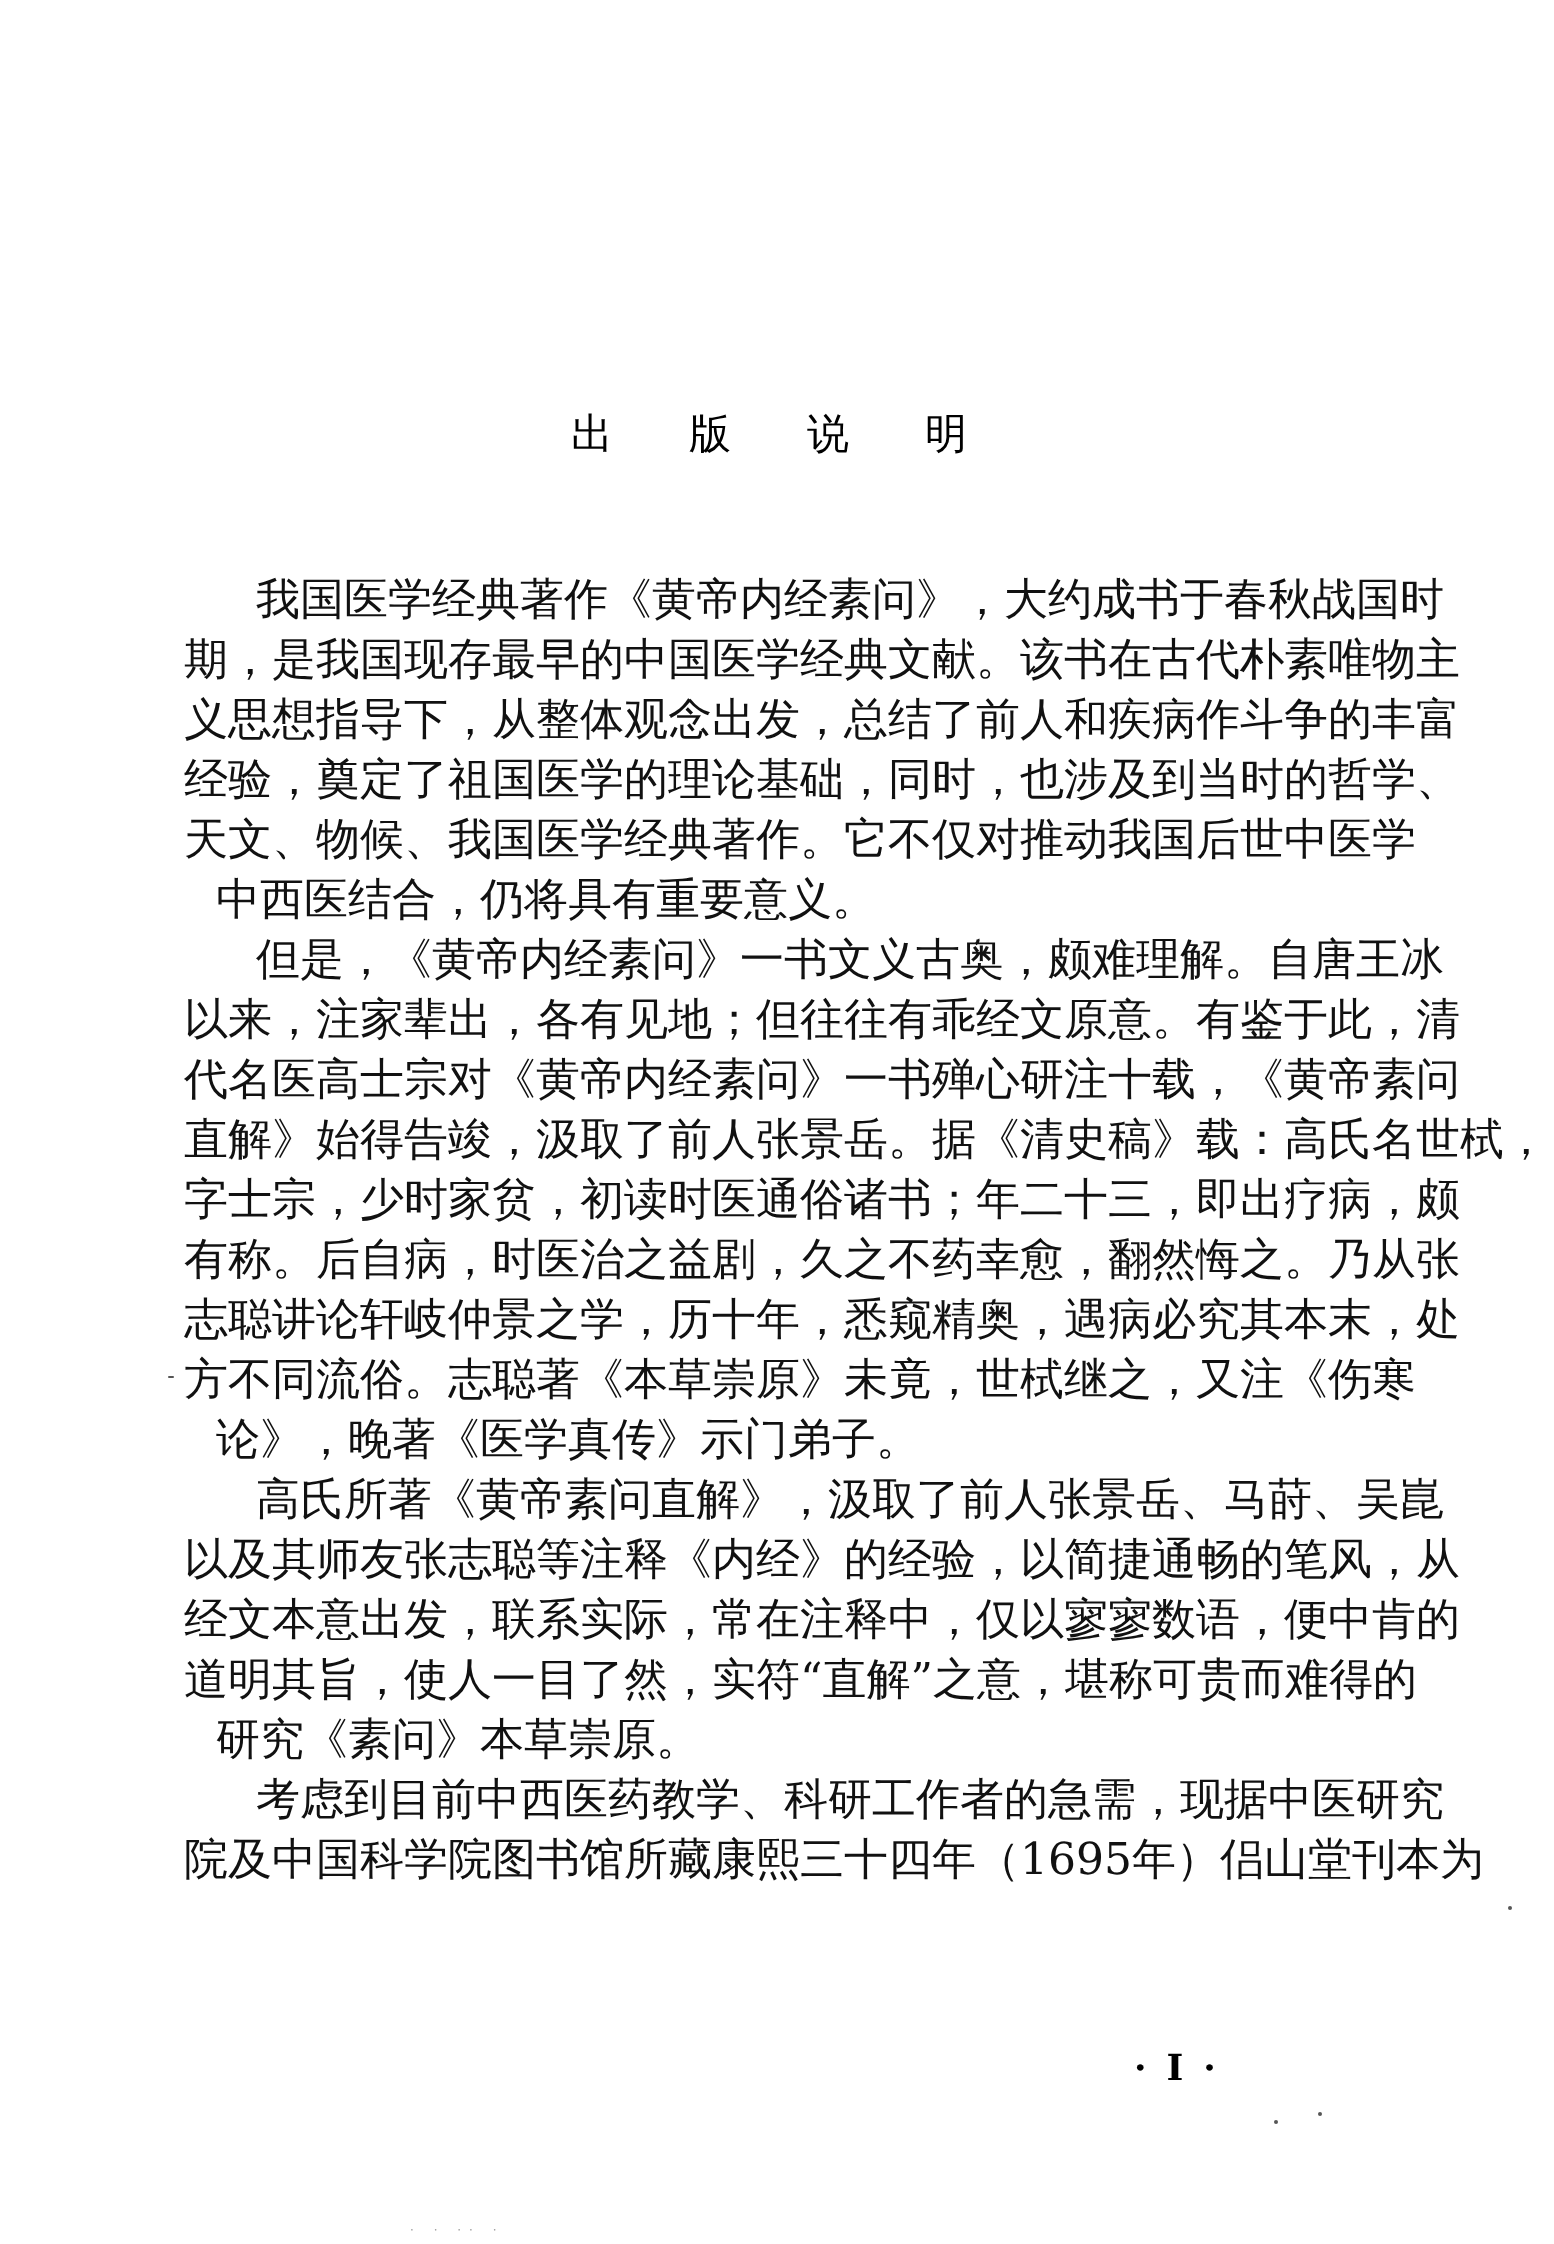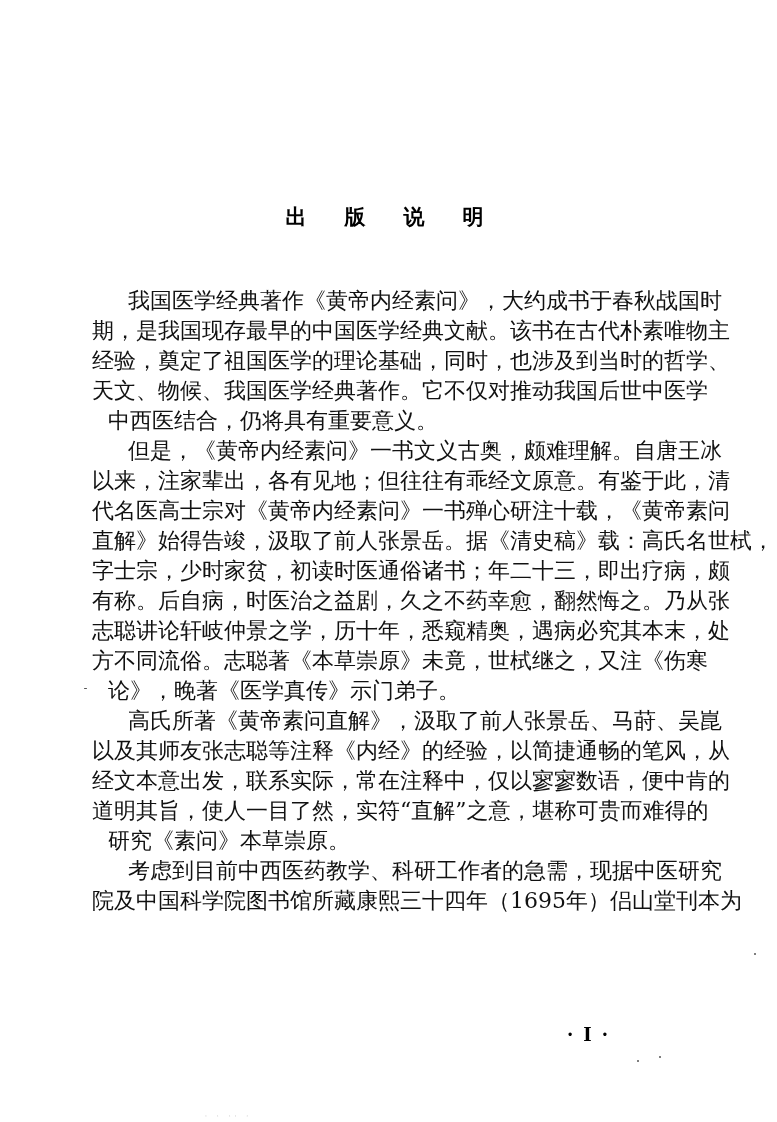--- a/index.html
+++ b/index.html
@@ -21,21 +21,21 @@
       width: 777px;
       height: 1122px;
     }
     .title {
       position: absolute;
       top: 203px;
       left: 0;
       width: 777px;
       text-align: center;
       font-family: "DejaVu Sans", "Liberation Sans", sans-serif;
-      font-weight: bold;
+      font-weight: normal;
       font-size: 21px;
       letter-spacing: 38px;
       padding-left: 30px;
       box-sizing: border-box;
       color: #000;
     }
     .body-text {
       position: absolute;
       top: 286px;
       left: 92px;
@@ -86,20 +86,21 @@
 <body>
 
 <div class="page">
 
   <div class="title">出版说明</div>
 
   <div class="body-text">
 
     <div class="line indent">我国医学经典著作《黄帝内经素问》，大约成书于春秋战国时</div>
     <div class="line">期，是我国现存最早的中国医学经典文献。该书在古代朴素唯物主</div>
+    <div class="line">义思想指导下，从整体观念出发，总结了前人和疾病作斗争的丰富</div>
     <div class="line">经验，奠定了祖国医学的理论基础，同时，也涉及到当时的哲学、</div>
     <div class="line">天文、物候、我国医学经典著作。它不仅对推动我国后世中医学</div>
     <div class="line last">中西医结合，仍将具有重要意义。</div>
 
     <div class="line indent">但是，《黄帝内经素问》一书文义古奥，颇难理解。自唐王冰</div>
     <div class="line">以来，注家辈出，各有见地；但往往有乖经文原意。有鉴于此，清</div>
     <div class="line">代名医高士宗对《黄帝内经素问》一书殚心研注十载，《黄帝素问</div>
     <div class="line">直解》始得告竣，汲取了前人张景岳。据《清史稿》载：高氏名世栻，</div>
     <div class="line">字士宗，少时家贫，初读时医通俗诸书；年二十三，即出疗病，颇</div>
     <div class="line">有称。后自病，时医治之益剧，久之不药幸愈，翻然悔之。乃从张</div>

